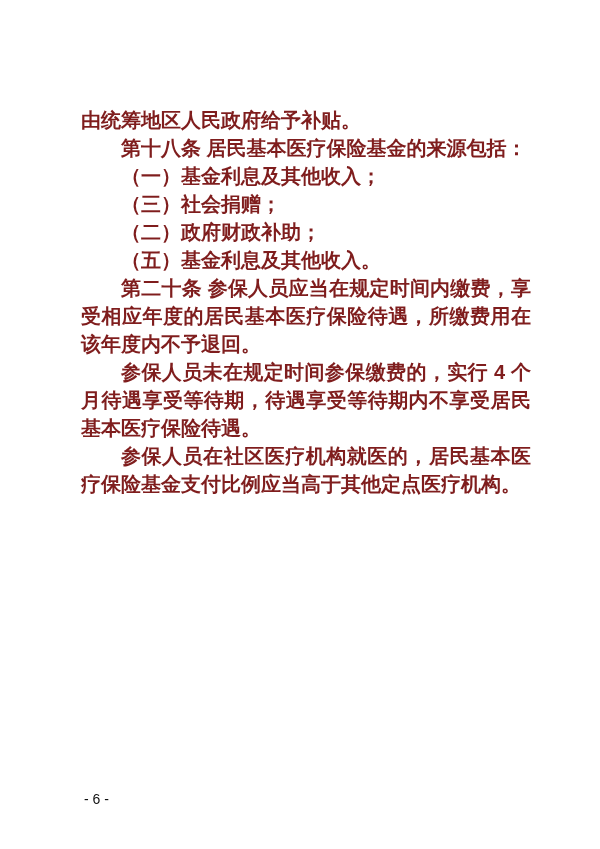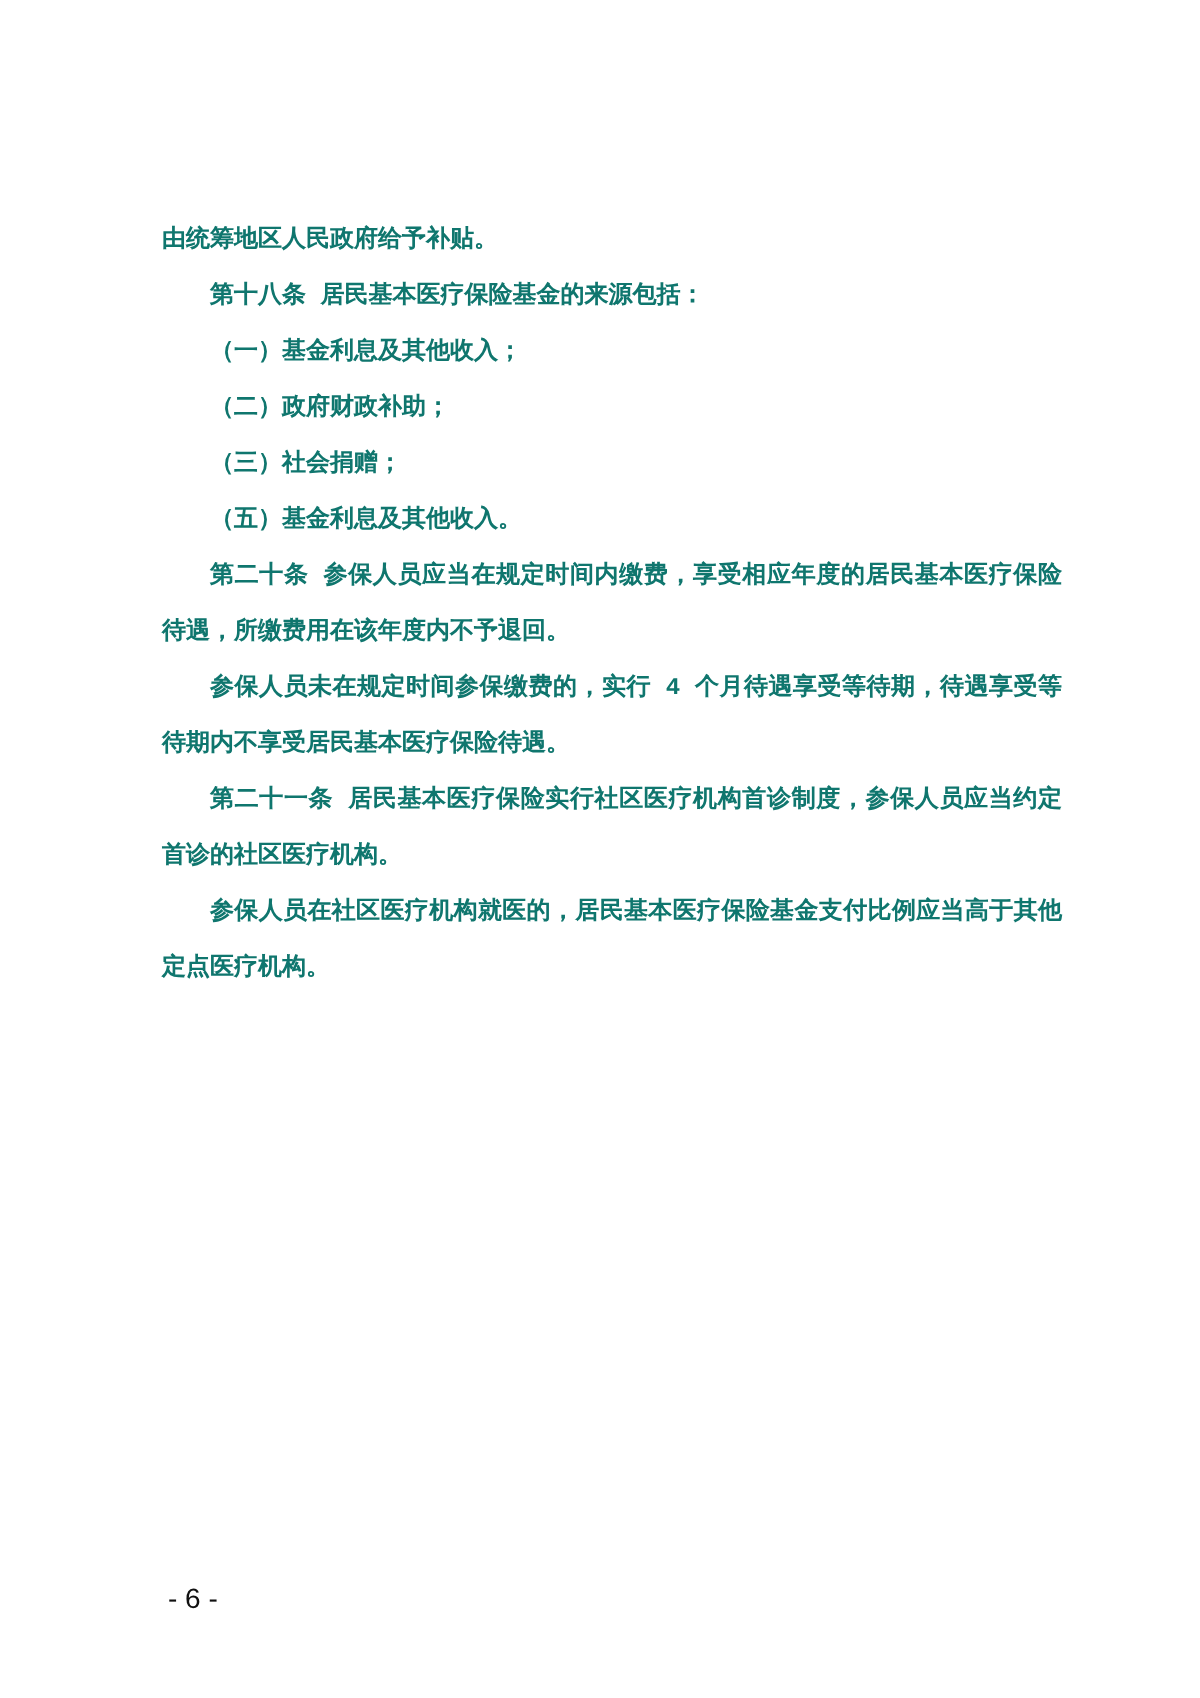--- a/index.html
+++ b/index.html
@@ -17,28 +17,27 @@
     width: 600px;
     height: 849px;
     background: #ffffff;
     overflow: hidden;
   }
   .text-block {
     position: absolute;
     left: 81px;
     top: 106px;
     width: 450px;
-    color: #0f766e;
-    font-size: 12px;
+    color: #7f1d1d;
+    font-size: 20px;
     line-height: 28px;
     font-weight: 700;
     text-align: justify;
     text-justify: inter-character;
     word-break: break-all;
-    font-family: Liberation Mono, monospace;
   }
   .para {
     margin: 0;
     padding: 0;
     text-indent: 2em;
   }
   .para.no-indent {
     text-indent: 0;
   }
   .page-number {
@@ -52,22 +51,21 @@
   }
 </style>
 </head>
 <body>
 
 <div class="page">
   <div class="text-block">
     <p class="para no-indent">由统筹地区人民政府给予补贴。</p>
     <p class="para">第十八条 居民基本医疗保险基金的来源包括：</p>
     <p class="para">（一）基金利息及其他收入；</p>
+    <p class="para">（三）社会捐赠；</p>
     <p class="para">（二）政府财政补助；</p>
-    <p class="para">（三）社会捐赠；</p>
     <p class="para">（五）基金利息及其他收入。</p>
     <p class="para">第二十条 参保人员应当在规定时间内缴费，享受相应年度的居民基本医疗保险待遇，所缴费用在该年度内不予退回。</p>
     <p class="para">参保人员未在规定时间参保缴费的，实行 4 个月待遇享受等待期，待遇享受等待期内不享受居民基本医疗保险待遇。</p>
-    <p class="para">第二十一条 居民基本医疗保险实行社区医疗机构首诊制度，参保人员应当约定首诊的社区医疗机构。</p>
     <p class="para">参保人员在社区医疗机构就医的，居民基本医疗保险基金支付比例应当高于其他定点医疗机构。</p>
   </div>
   <div class="page-number">- 6 -</div>
 </div>
 
 </body></html>

